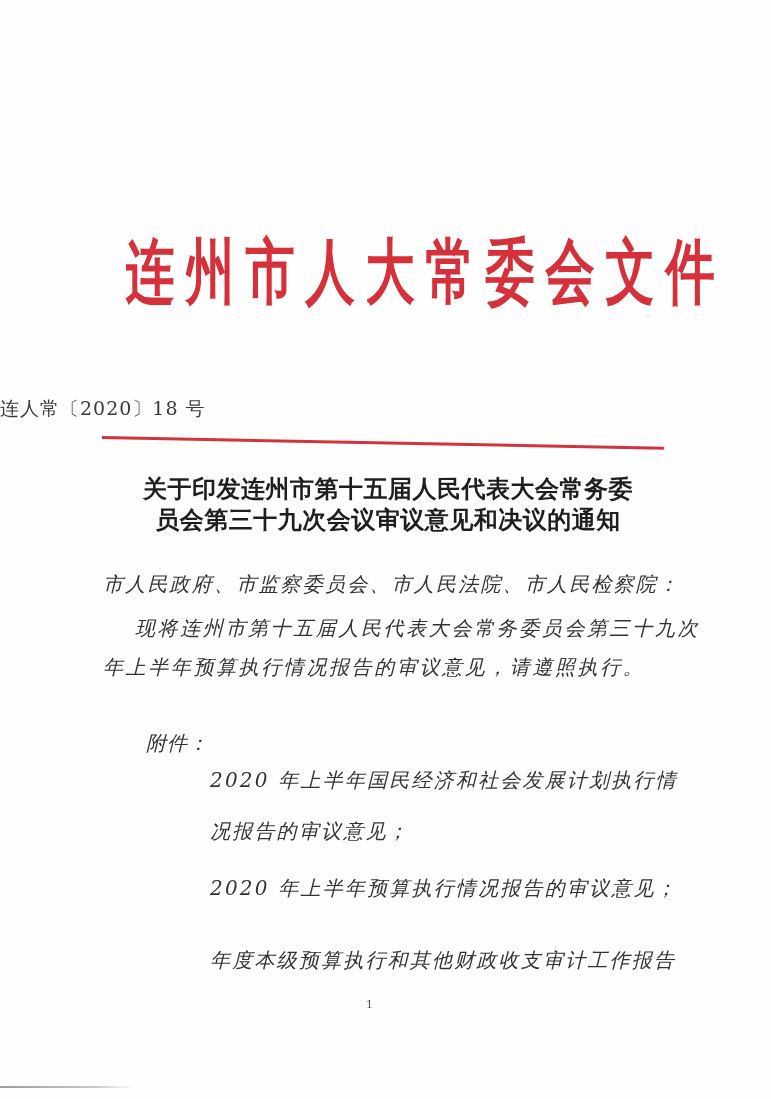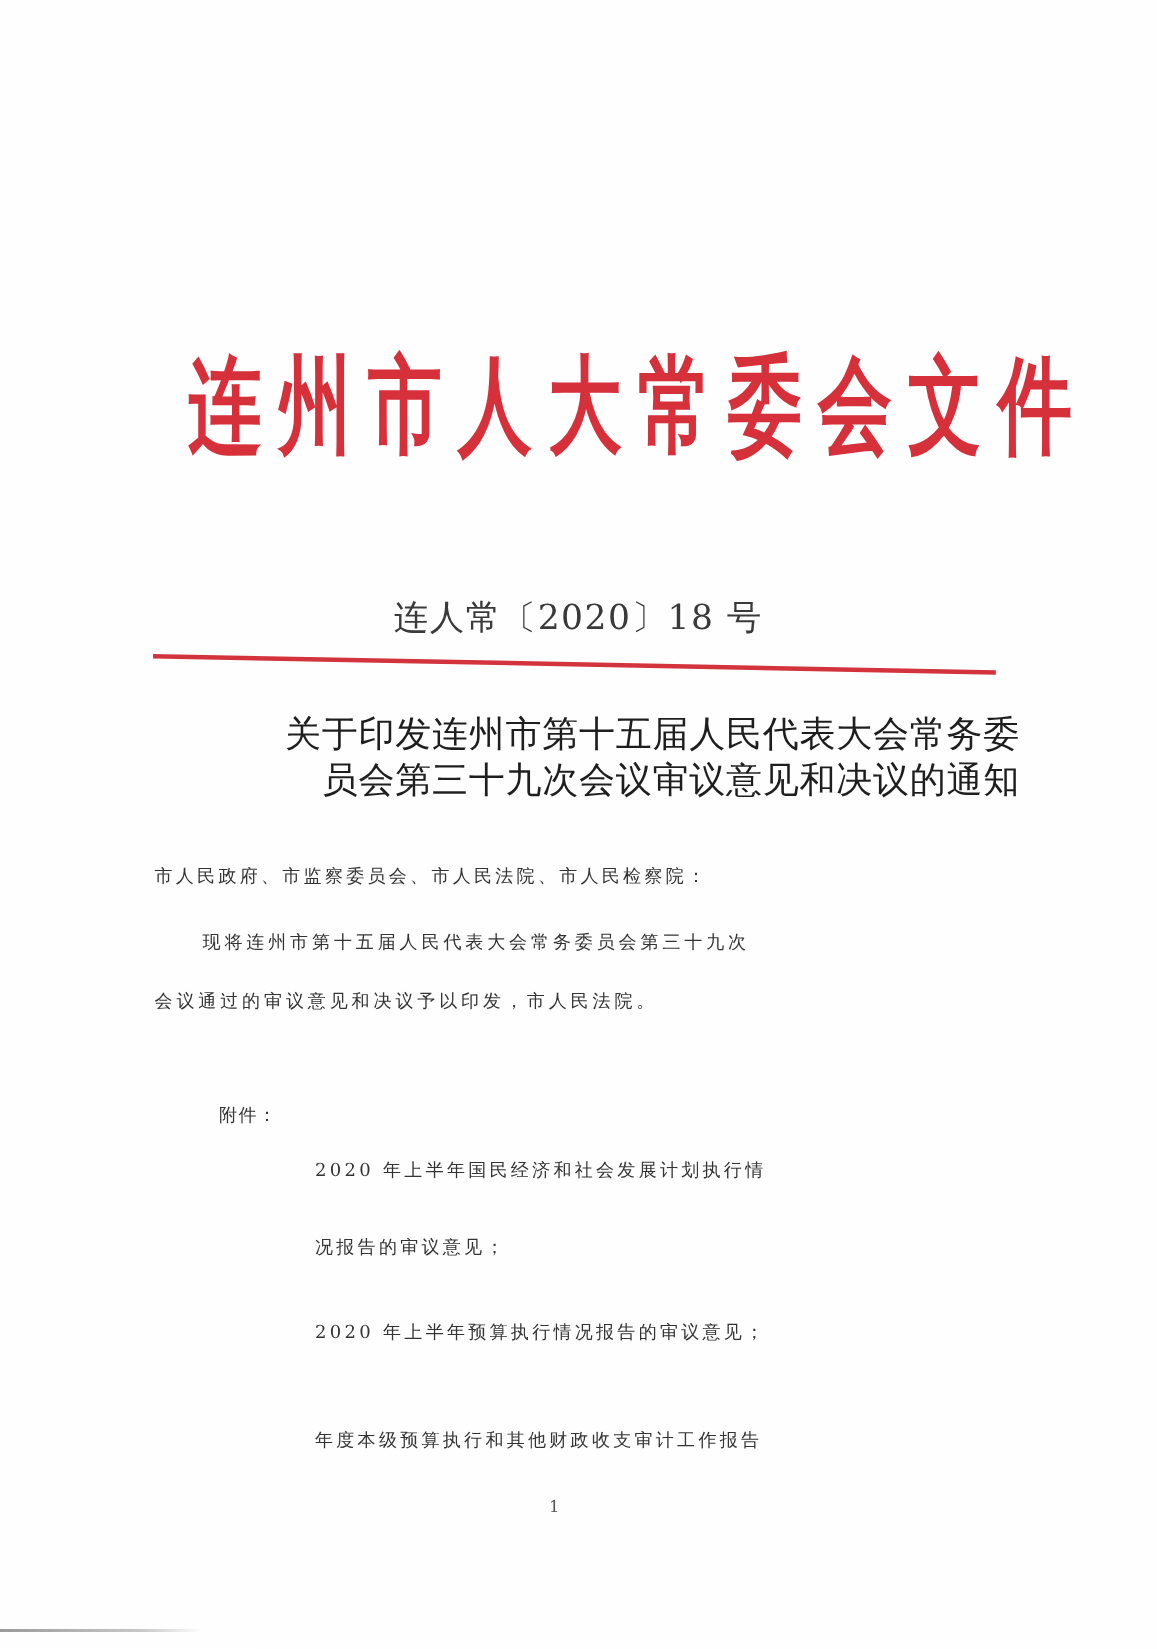--- a/index.html
+++ b/index.html
@@ -41,56 +41,57 @@
     display: inline-block;
     transform: scaleX(0.82) scaleY(1.18);
     transform-origin: center;
     line-height: 1;
   }
   .docnum {
     position: absolute;
     left: 0;
     width: 771px;
     top: 396px;
-    text-align: center;
-    font-size: 23px;
+    text-align: left;
+    font-size: 19px;
     color: #3a3a3a;
     letter-spacing: 1px;
   }
   .redline {
     position: absolute;
     left: 102px;
     top: 436px;
     width: 562px;
     height: 3px;
     background: #d3333d;
     transform: rotate(1.1deg);
     transform-origin: left center;
   }
   .title {
     position: absolute;
     left: 96px;
     width: 584px;
     top: 474px;
-    text-align: right;
+    text-align: center;
     font-family: "DejaVu Sans", sans-serif;
-    font-weight: normal;
+    font-weight: bold;
     font-size: 24px;
     line-height: 31px;
     color: #1e1e1e;
     letter-spacing: 0.5px;
   }
   .title div { white-space: nowrap; }
   .line {
     position: absolute;
     white-space: nowrap;
-    font-size: 12px;
+    font-size: 20px;
     color: #333;
     letter-spacing: 2.4px;
     line-height: 24px;
+    font-style: italic;
   }
   .addressee { left: 103px; top: 572px; letter-spacing: 2.2px; }
   .body1 { left: 135px; top: 616px; letter-spacing: 2.6px; }
   .body2 { left: 103px; top: 655px; letter-spacing: 2.6px; }
   .attach-label { left: 146px; top: 731px; letter-spacing: 1px; }
   .att { left: 210px; letter-spacing: 2.2px; }
   .att1a { top: 731px; }
   .att1b { top: 768px; }
   .att1c { top: 772px; margin-top: 47px; }
   .att2a { top: 840px; }
@@ -136,21 +137,21 @@
   <div class="redline"></div>
 
   <div class="title">
     <div>关于印发连州市第十五届人民代表大会常务委</div>
     <div>员会第三十九次会议审议意见和决议的通知</div>
   </div>
 
   <div class="line addressee">市人民政府、市监察委员会、市人民法院、市人民检察院：</div>
 
   <div class="line body1">现将连州市第十五届人民代表大会常务委员会第三十九次</div>
-  <div class="line body2">会议通过的审议意见和决议予以印发，市人民法院。</div>
+  <div class="line body2">年上半年预算执行情况报告的审议意见，请遵照执行。</div>
 
   <div class="line attach-label">附件：</div>
 
   <div class="line att att1b">2020 年上半年国民经济和社会发展计划执行情</div>
   <div class="line att att1c">况报告的审议意见；</div>
 
   <div class="line att att2b">2020 年上半年预算执行情况报告的审议意见；</div>
 
   <div class="line att att3b">年度本级预算执行和其他财政收支审计工作报告</div>
 

